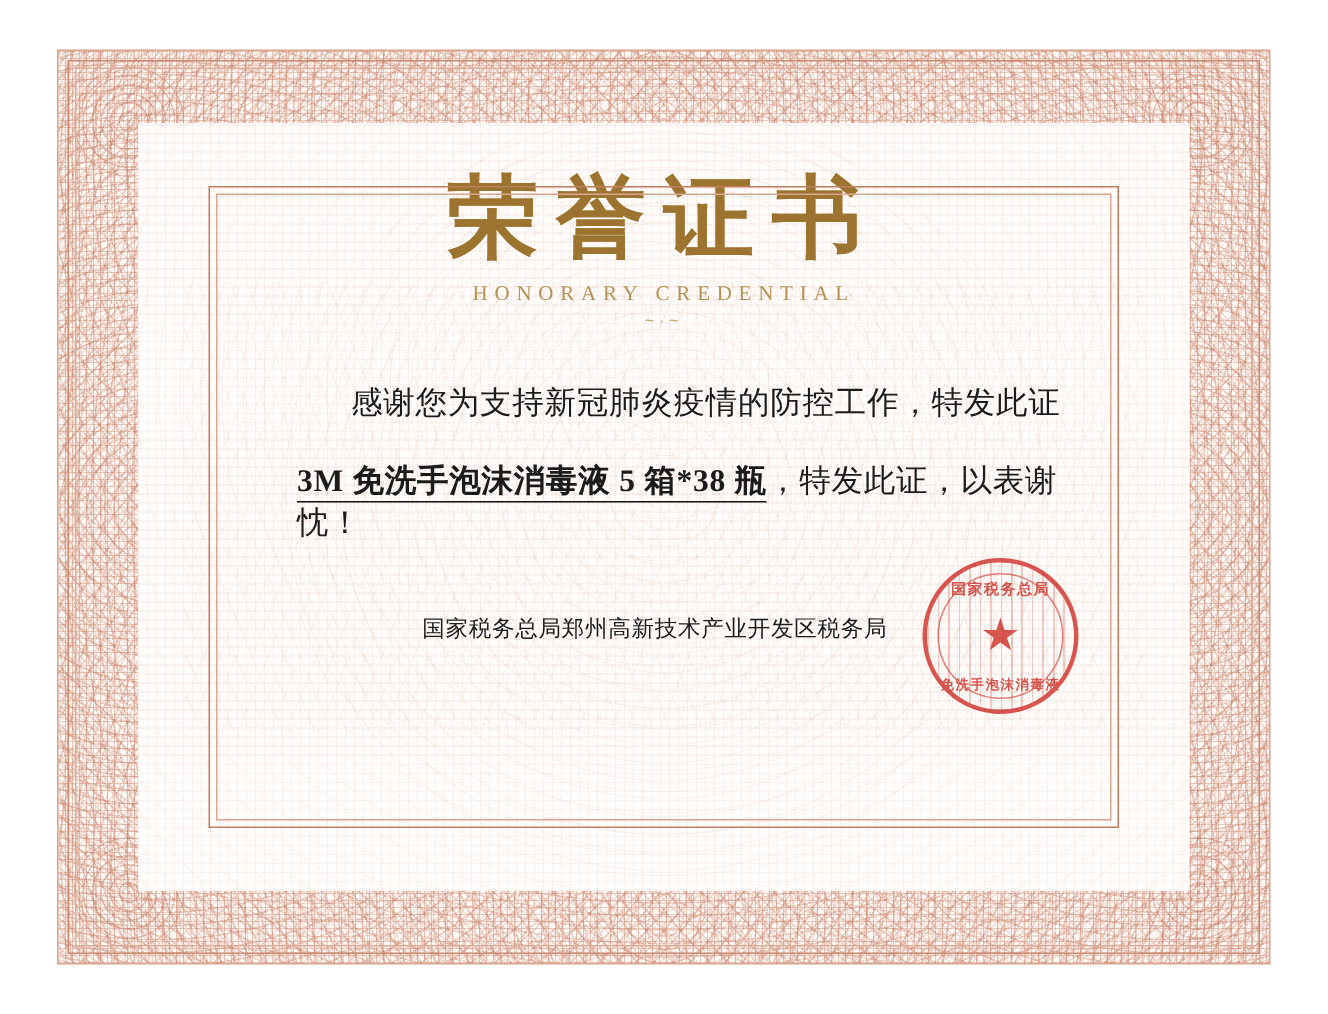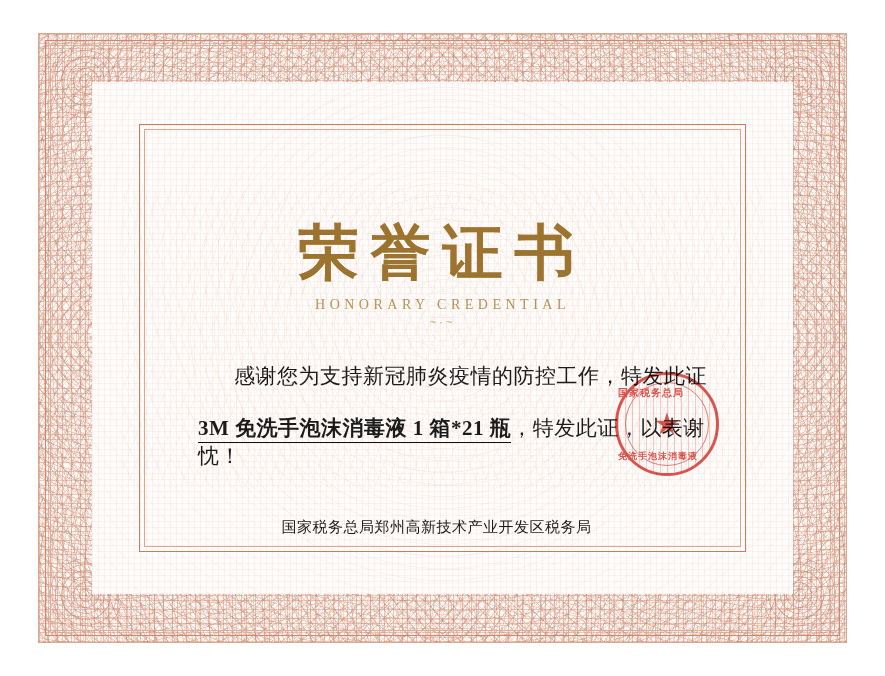--- a/index.html
+++ b/index.html
@@ -121,23 +121,22 @@
   }
   .corner.tl { left: 10px;  top: 10px; }
   .corner.tr { right: 10px; top: 10px; }
   .corner.bl { left: 10px;  bottom: 10px; }
   .corner.br { right: 10px; bottom: 10px; }
 
   
   .content {
     position: absolute;
     inset: 0;
-    padding: 92px 46px 30px 46px;
+    padding: 32px 46px 30px 46px;
     box-sizing: border-box;
-    margin-top: 48px;
   }
 
   .title {
     text-align: center;
     font-family: "Liberation Serif", serif;
     font-weight: bold;
     font-size: 60px;
     letter-spacing: 12px;
     color: #a8823c;
     background: linear-gradient(180deg, #d8bb72 0%, #a5752c 45%, #8a5f20 70%, #c9a760 100%);
@@ -252,20 +251,21 @@
     transform: translate(-50%, -50%);
     font-size: 30px;
     color: #d2322c;
     line-height: 1;
   }
   .seal-text-top,
   .seal-text-bottom {
     position: absolute;
     left: 0;
     right: 0;
+    text-align: center;
     color: #d2322c;
     font-family: "Liberation Serif", serif;
     font-weight: bold;
     letter-spacing: 1px;
   }
   .seal-text-top {
     top: 11px;
     font-size: 10px;
   }
   .seal-text-bottom {
@@ -311,21 +311,21 @@
           <span class="subtitle">HONORARY CREDENTIAL</span>
         </div>
         <div class="sub-ornament">~·~</div>
 
         <div class="body-block">
 
 
           <div class="line-thanks">感谢您为支持新冠肺炎疫情的防控工作，特发此证</div>
 
           <div class="line-item">
-            <span class="item-underline">3M 免洗手泡沫消毒液 1 箱*21 瓶</span><span>，特发此证，以表谢忱！</span>
+            <span class="item-underline">3M 免洗手泡沫消毒液 5 箱*38 瓶</span><span>，特发此证，以表谢忱！</span>
           </div>
 
           <div class="line-issuer">国家税务总局郑州高新技术产业开发区税务局</div>
 
         </div>
       </div>
 
       <div class="rule r3"></div>
       <div class="rule r4"></div>
     </div>

